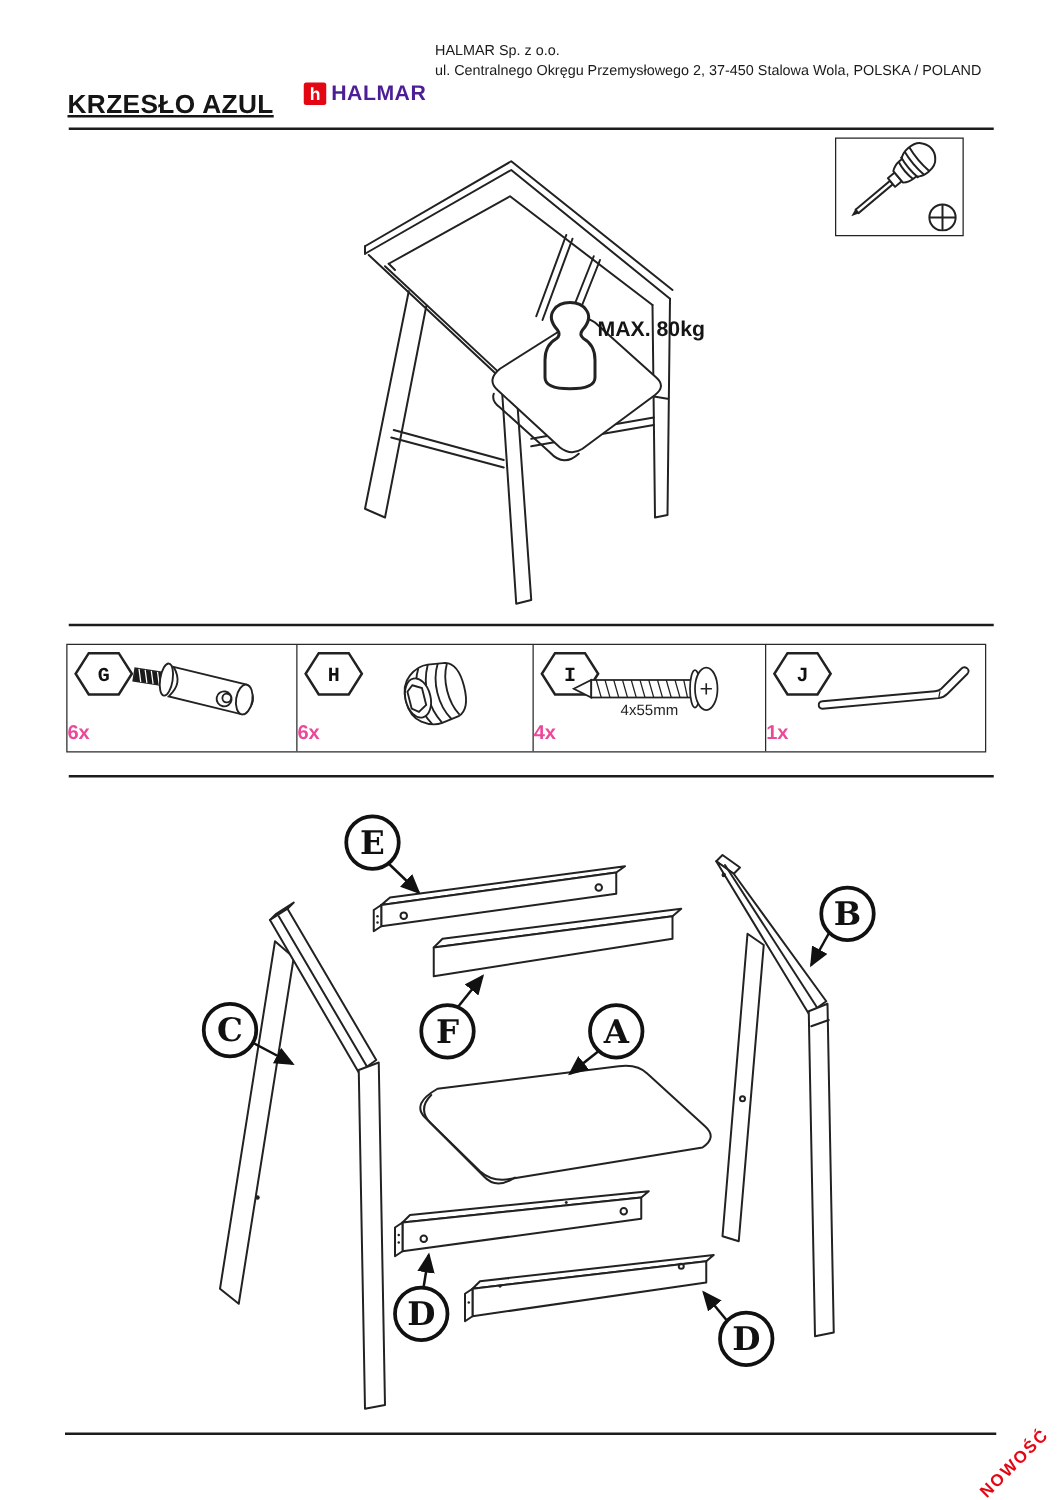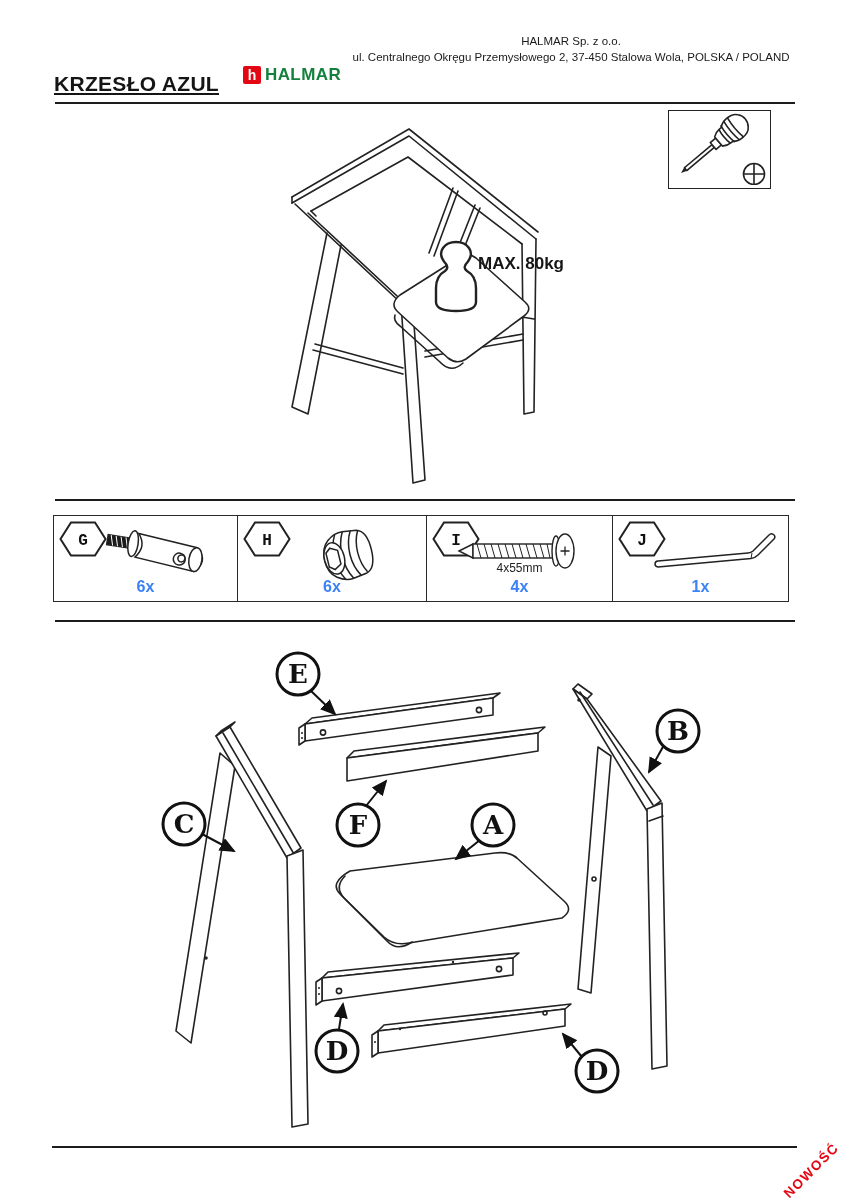--- a/index.html
+++ b/index.html
@@ -5,32 +5,32 @@
   html,body{margin:0;padding:0;background:#888;}
   .page{position:relative;width:849px;height:1200px;background:#ffffff;overflow:hidden;
         font-family:"Liberation Sans",sans-serif;color:#111;margin:0 auto;}
   .abs{position:absolute;}
   .rule{position:absolute;height:2.2px;background:#1c1c1c;}
   
   .product-title{position:absolute;left:54px;top:72px;font-size:21px;font-weight:700;letter-spacing:.3px;color:#151515;text-decoration:underline;}
   .brand{position:absolute;left:243px;top:65px;display:flex;align-items:center;gap:4px;}
   .logo-mark{width:18px;height:18px;background:#e30613;color:#fff;border-radius:2px;
              display:flex;align-items:center;justify-content:center;font-weight:700;font-size:14px;line-height:1;}
-  .logo-text{color:#15803d;font-weight:700;font-size:17px;letter-spacing:.4px;}
-  .company{position:absolute;left:348px;top:34px;width:446px;text-align:center;font-size:11.5px;line-height:15.5px;color:#1a1a1a;}
+  .logo-text{color:#4c1d95;font-weight:700;font-size:17px;letter-spacing:.4px;}
+  .company{position:absolute;left:348px;top:34px;width:446px;font-size:11.5px;line-height:15.5px;color:#1a1a1a;}
   
   .tools-box{position:absolute;left:668px;top:110px;width:101px;height:77px;border:1.5px solid #222;background:#fff;}
   
   .max-load{position:absolute;left:478px;top:254px;font-size:17px;font-weight:700;color:#151515;}
   
   .hw-table{position:absolute;left:53px;top:515px;width:736px;height:87px;border:1.6px solid #2a2a2a;display:flex;background:#fff;box-sizing:border-box;}
   .hw-cell{position:relative;height:100%;box-sizing:border-box;}
   .hw-cell.b{border-right:1.6px solid #2a2a2a;}
   .hw-hex{position:absolute;left:5px;top:5px;}
-  .hw-qty{position:absolute;bottom:5px;left:0;width:100%;text-align:center;font-size:16px;font-weight:700;color:#3b82f6;}
+  .hw-qty{position:absolute;bottom:5px;left:0;width:100%;text-align:left;font-size:16px;font-weight:700;color:#ec4899;}
   .hw-size{position:absolute;bottom:26px;left:0;width:100%;text-align:center;font-size:12px;color:#222;}
   .hw-item{position:absolute;}
   
   svg{display:block;}
   .part-letter{font-family:"DejaVu Serif",serif;font-weight:700;font-size:26px;fill:#111;}
   .hex-letter{font-family:"Liberation Mono",monospace;font-weight:600;font-size:16px;fill:#111;}
   
   .nowosc{position:absolute;left:779px;top:1158px;width:90px;color:#e30613;font-weight:700;font-size:13.5px;
           letter-spacing:1.5px;transform:rotate(-45deg);transform-origin:40px 14px;}
 </style>

